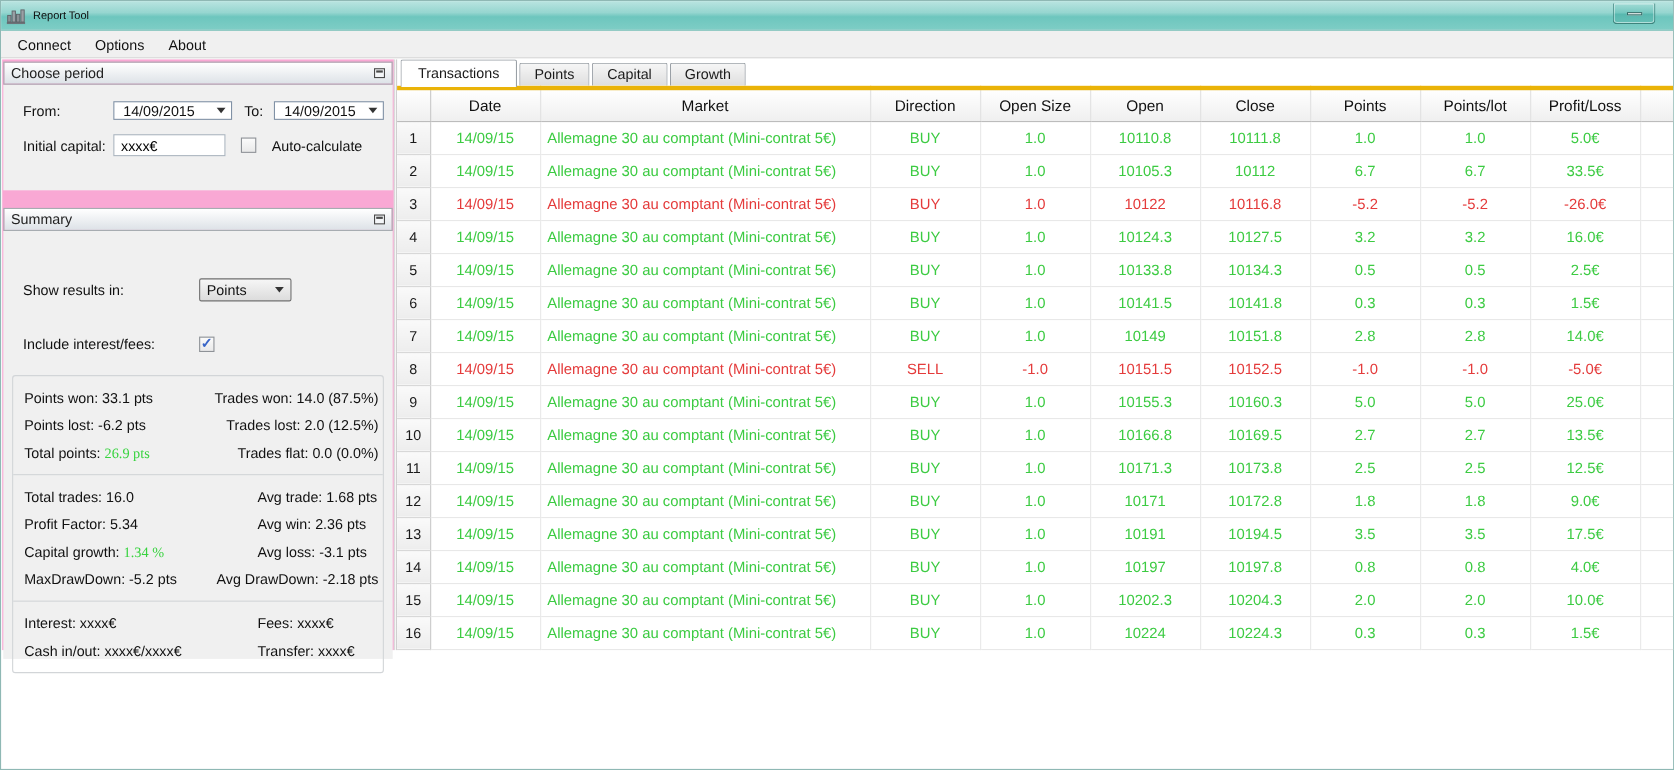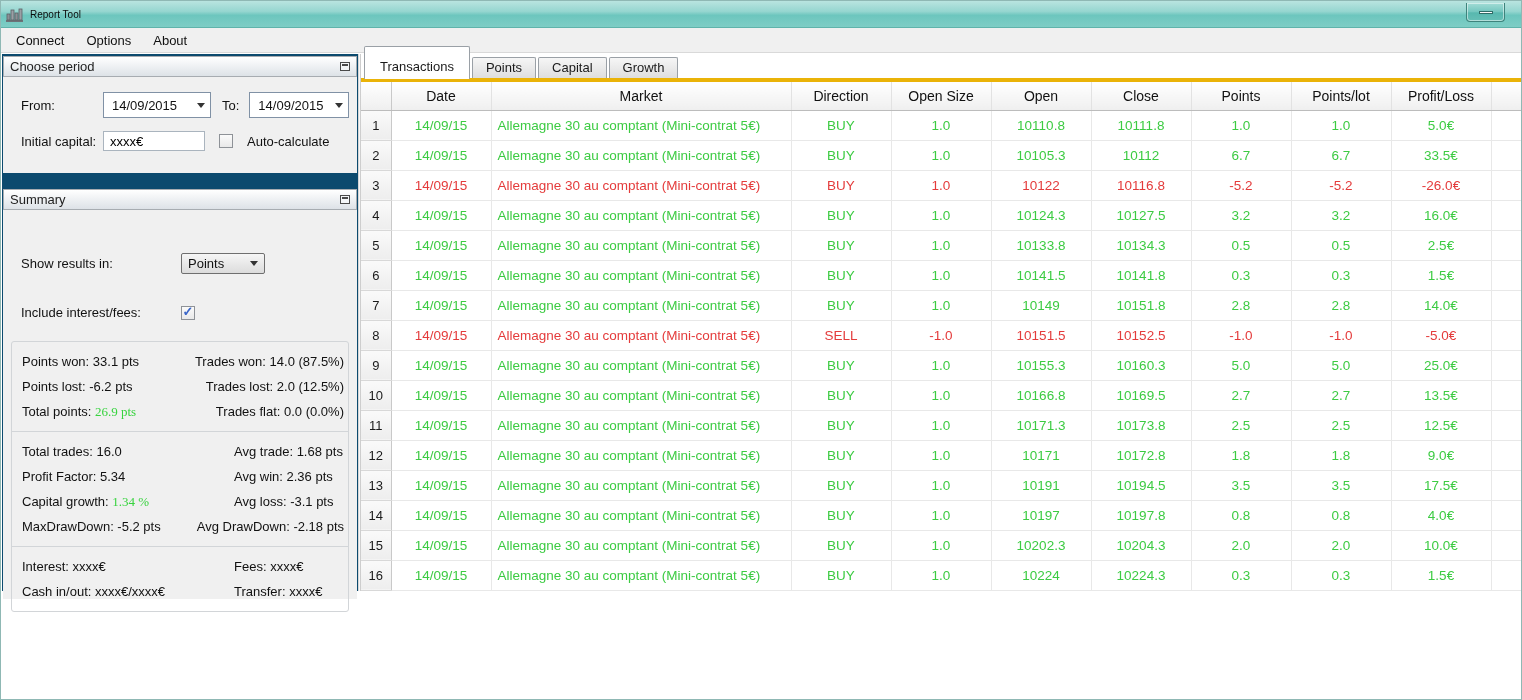--- a/index.html
+++ b/index.html
@@ -19,35 +19,35 @@
              box-shadow:inset 0 0 0 1px rgba(255,255,255,.5); cursor:default; }
   .min-btn .dash { display:block; width:14px; height:3px; background:#fbfbfb;
                    border:1px solid #2f6b66; margin:8px auto 0; }
 
   
   .menubar { height:25px; background:#f0f0f0; border-bottom:1px solid #d9d9d9;
              display:flex; align-items:center; padding-left:4px; }
   .menu-item { padding:4px 11px; color:#111; }
 
   
-  .left-col { position:absolute; left:1px; top:53px; width:356px; height:537px; background:#0c4a6e; }
+  .left-col { position:absolute; left:1px; top:53px; width:356px; height:537px; background:#f9a8d4; }
   .panel { margin:2px 1px 0 1px; }
   .panel-header { height:21px; border:1px solid #a7acb1;
                   background:linear-gradient(#ffffff,#dde2e7);
                   display:flex; align-items:center; padding:0 6px; color:#222; position:relative; }
   .float-icon { position:absolute; right:6px; top:5px; width:10px; height:9px;
                 border:1px solid #4a4a4a; background:#f4f6f8; }
   .float-icon::before { content:''; position:absolute; left:1px; top:1px; right:1px; height:2px; background:#4a4a4a; }
   .panel-body { background:#f0f0f0; }
 
   .cp-body { height:96px; padding-top:15px; }
   .cp-row { display:flex; align-items:center; margin:0 0 13px 18px; }
   .lbl-82 { width:82px; }
   .combo { display:inline-flex; align-items:center; justify-content:space-between;
-           background:#fff; border:1px solid #8091a5; height:26px; padding:0 5px 0 8px; }
+           background:#fff; border:1px solid #8091a5; height:17px; padding:0 5px 0 8px; }
   .combo-d1 { width:108px; } .combo-d2 { width:100px; }
   .to-lbl { margin:0 10px 0 11px; }
   .arr { width:0; height:0; border-left:4px solid transparent; border-right:4px solid transparent;
          border-top:5px solid #333; margin-left:6px; }
   .text-input { width:102px; height:20px; border:1px solid #aab4be; padding:0 6px;
                 font-family:"Liberation Sans", sans-serif; font-size:13px; background:#fff; }
   .checkbox { width:14px; height:14px; border:1px solid #8e9297;
               background:linear-gradient(#fbfbfb,#e9e9e9); display:inline-flex;
               align-items:center; justify-content:center; }
   .checkbox.checked::after { content:'\2713'; color:#3a66c8; font-size:13px; font-weight:bold; margin-top:-2px; }
@@ -72,21 +72,21 @@
   
   .splitter { position:absolute; left:357px; top:53px; width:3px; height:537px;
               background:linear-gradient(90deg,#c6c6c6,#f7f7f7 50%,#b9b9b9); }
 
   
   .right-col { position:absolute; left:360px; top:53px; width:1162px; }
   .tabs { display:flex; align-items:flex-end; height:24px; padding-left:3px; position:relative; }
   .tab { border:1px solid #9aa0a6; border-bottom:none; border-radius:2px 2px 0 0;
          background:linear-gradient(#f6f6f6,#dedede); padding:2px 13px 3px;
          margin-right:2px; color:#1a1a1a; position:relative; z-index:1; }
-  .tab.active { background:#fff; padding:12px 15px 5px; margin-bottom:-1px; z-index:3; }
+  .tab.active { background:#fff; padding:4px 15px 5px; margin-bottom:-1px; z-index:3; }
 
   .grid { border-collapse:collapse; table-layout:fixed; width:1162px;
           border-top:4px solid #eab308; font-size:13.5px; position:relative; z-index:2; background:#fff; }
   .grid thead th { height:30px; font-weight:normal; font-size:14px; color:#111;
                    background:linear-gradient(#ffffff,#efefef);
                    border-bottom:1px solid #bcbcbc; border-right:1px solid #e2e2e2; }
   .grid thead th.corner { border-right:1px solid #c9c9c9; }
   .grid tbody td { height:30px; border-right:1px solid #e8e8e8; border-bottom:1px solid #e8e8e8;
                    text-align:center; overflow:hidden; white-space:nowrap; }
   .grid td.rownum { background:linear-gradient(#fafafa,#ededed); border-right:1px solid #c9c9c9;

